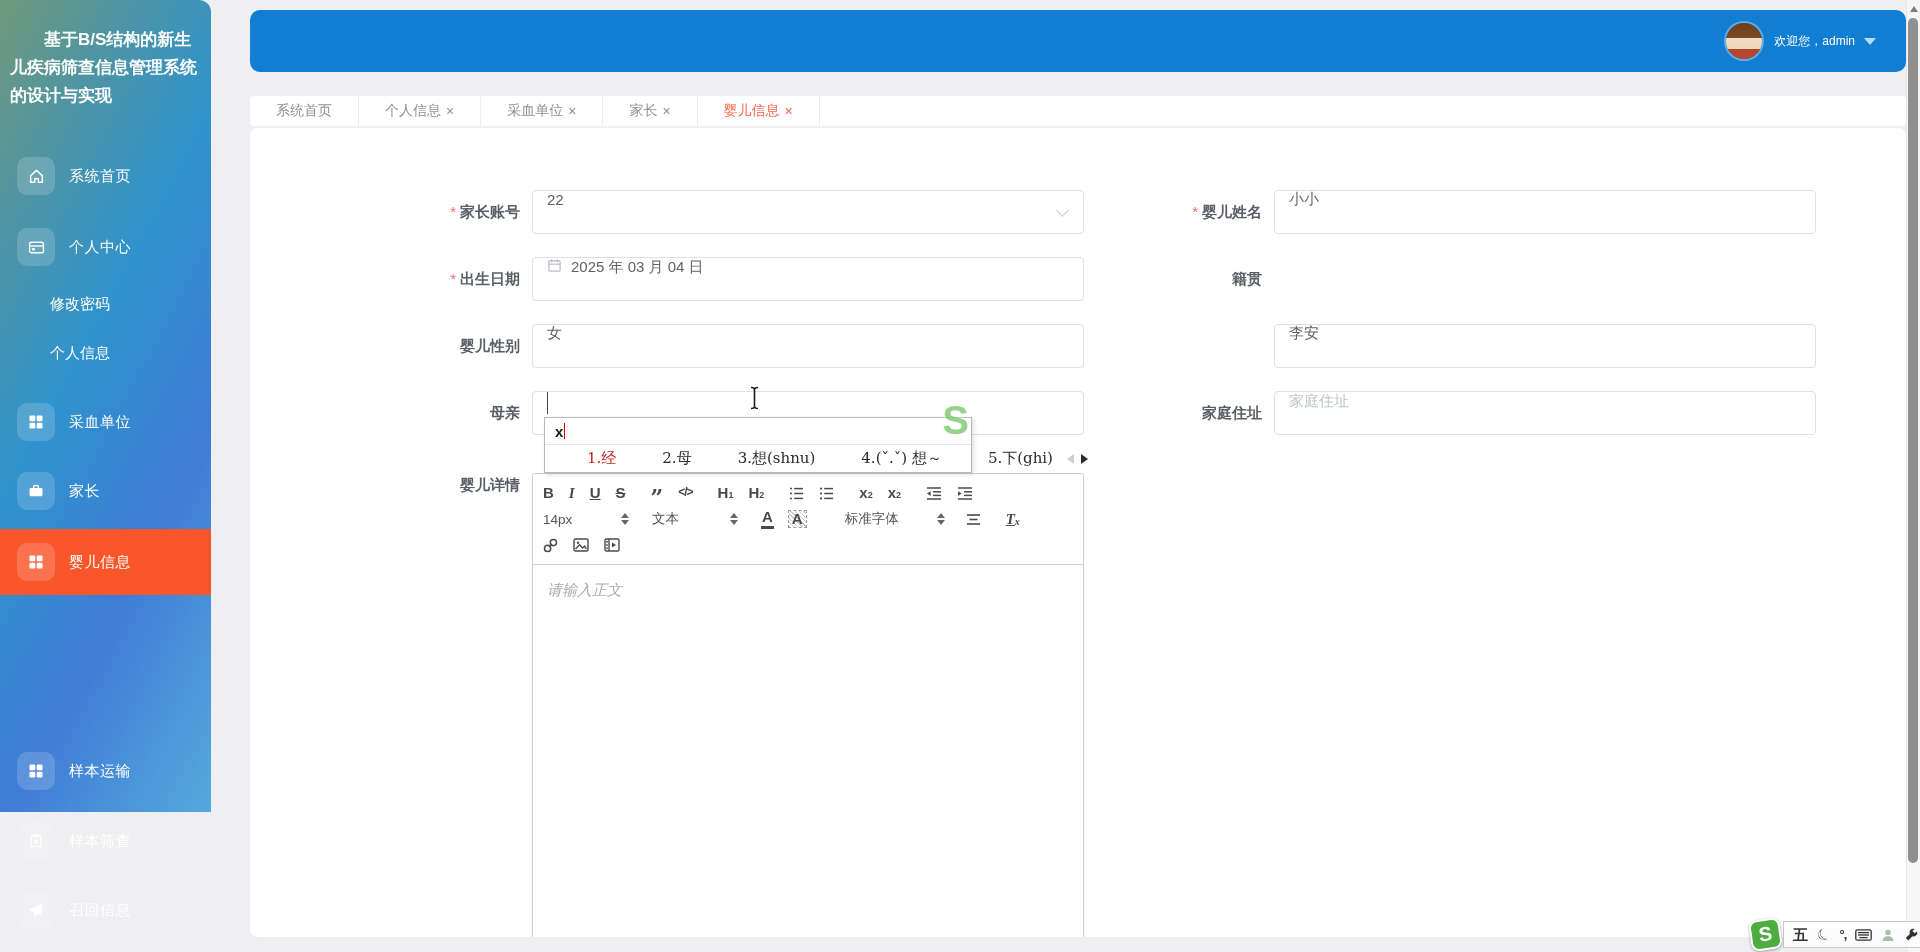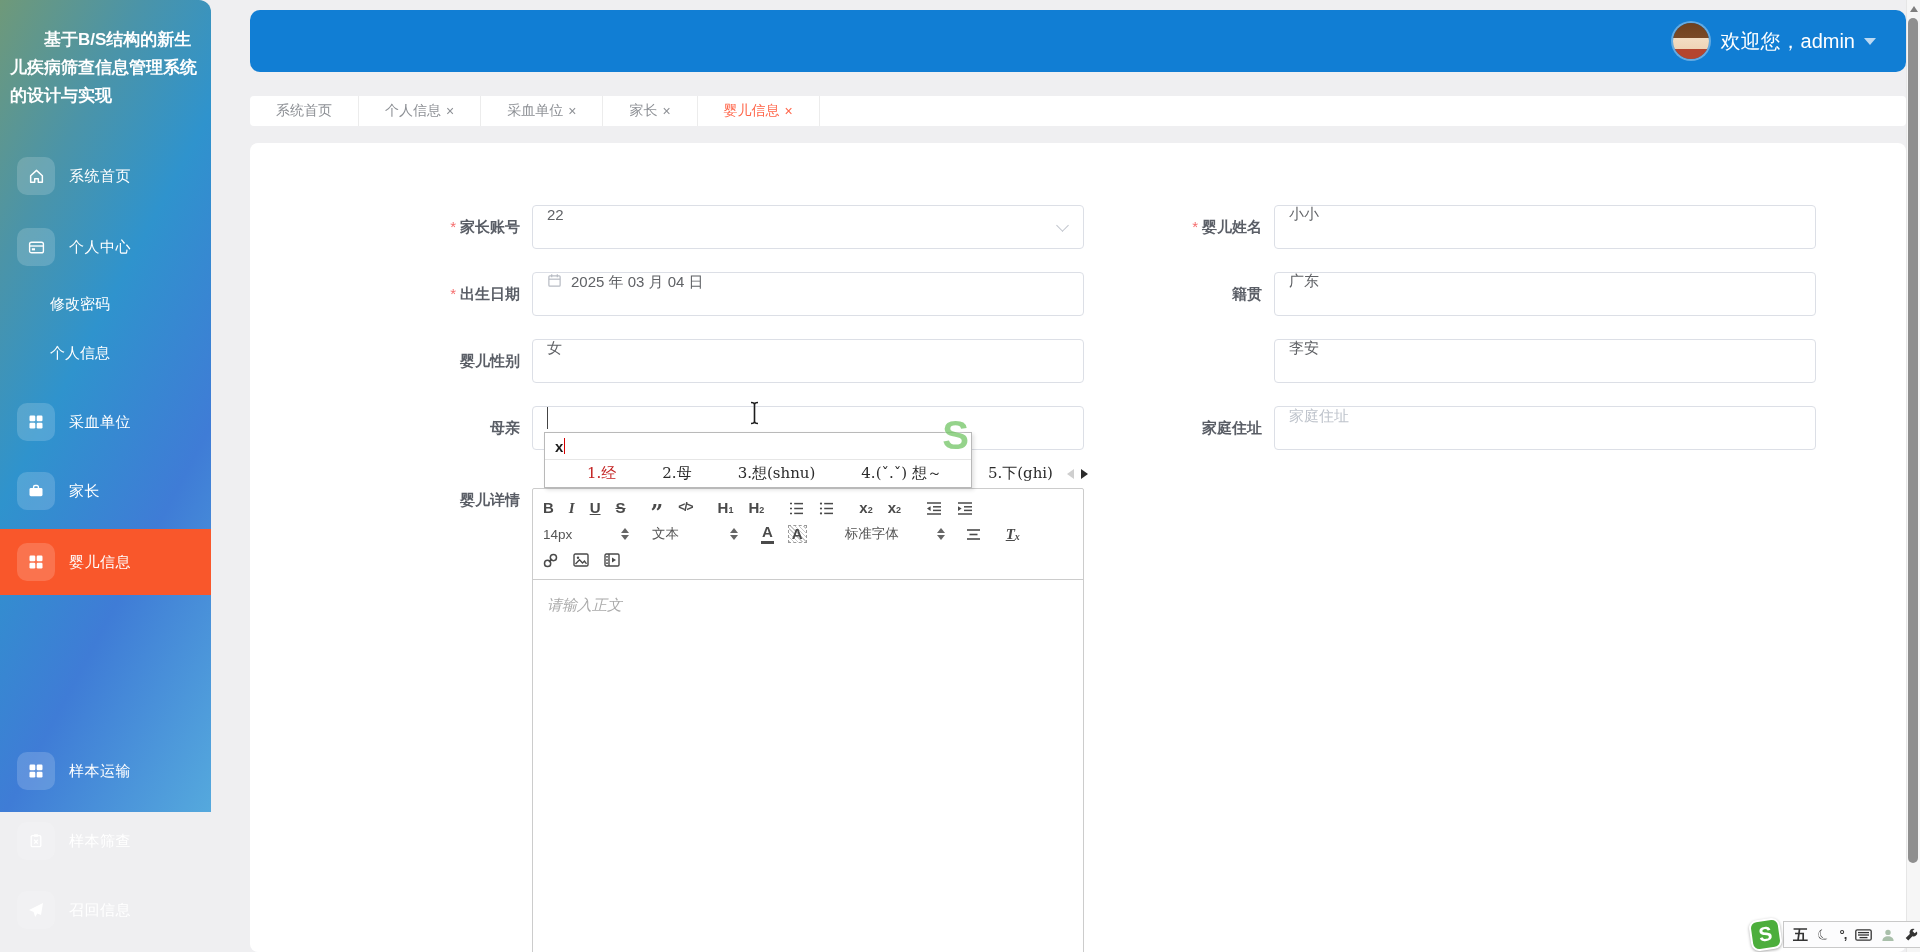--- a/index.html
+++ b/index.html
@@ -22,35 +22,35 @@
   .menu-sub { position:absolute; left:50px; width:150px; height:24px;
     font-size:15px; cursor:pointer; }
 
   
   .header { position:absolute; left:250px; top:10px; width:1656px; height:62px;
     background:#117ed4; border-radius:10px; display:flex; align-items:center;
     justify-content:flex-end; padding-right:30px; }
   .avatar { width:36px; height:36px; border-radius:50%;
     background:linear-gradient(180deg,#6e401f 0%,#7a4a28 42%,#f3ddc4 43%,#f0d4b6 72%,#b5452f 73%);
     box-shadow:0 0 0 2px rgba(255,255,255,.35); margin-right:12px; }
-  .welcome { color:#fff; font-size:20px; }
+  .welcome { color:#fff; font-size:12px; }
   .hdr-caret { width:0; height:0; border-left:6px solid transparent;
     border-right:6px solid transparent; border-top:7px solid #bcd9f2;
     margin-left:9px; display:inline-block; }
 
   
   .tabbar { position:absolute; left:250px; top:96px; width:1656px; height:30px;
     background:#fff; border-radius:4px; display:flex; align-items:stretch; overflow:hidden; }
   .tab { display:flex; align-items:center; padding:0 26px; font-size:14px;
     color:#8d9095; border-right:1px solid #ececec; cursor:pointer; white-space:nowrap; }
   .tab .x { margin-left:5px; font-size:14px; }
   .tab.active { color:#ff6448; }
 
   
-  .panel { position:absolute; left:250px; top:143px; width:1656px; height:809px;
+  .panel { position:absolute; left:250px; top:128px; width:1656px; height:809px;
     background:#fff; border-radius:8px; overflow:hidden; }
   .flabel { position:absolute; width:230px; text-align:right; font-size:15px;
     font-weight:700; color:#5a5e66; line-height:44px; }
   .flabel .req { color:#f56c6c; margin-right:4px; font-weight:400; }
   .fbox { position:absolute; height:44px; border:1px solid #dcdfe6; border-radius:4px;
     background:#fff; display:flex; align-items:flex-start; padding:0 14px;
     font-size:15px; color:#606266; }
   .fbox input { border:none; outline:none; width:100%; font-size:15px;
     color:#606266; font-family:inherit; background:transparent; }
   .fbox input::placeholder { color:#bfc4cc; }
@@ -279,23 +279,20 @@
           <rect x="2" y="3" width="12" height="11" rx="1"></rect>
           <line x1="5" y1="1.4" x2="5" y2="4.4"></line>
           <line x1="11" y1="1.4" x2="11" y2="4.4"></line>
           <line x1="2" y1="6.6" x2="14" y2="6.6"></line>
         </svg>
     </span>
     <span>2025 年 03 月 04 日</span>
   </div>
 
   <div class="flabel" style="left:782px;top:129px"><span>籍贯</span></div>
-  <div class="fbox" style="left:1024px;top:129px;width:542px">
-    <input value="广东" style="">
-  </div>
 
   <div class="flabel" style="left:40px;top:196px"><span>婴儿性别</span></div>
   <div class="fbox" style="left:282px;top:196px;width:552px">
     <input value="女" style="">
   </div>
 
   <div class="fbox" style="left:1024px;top:196px;width:542px">
     <input value="李安" style="">
   </div>
 

